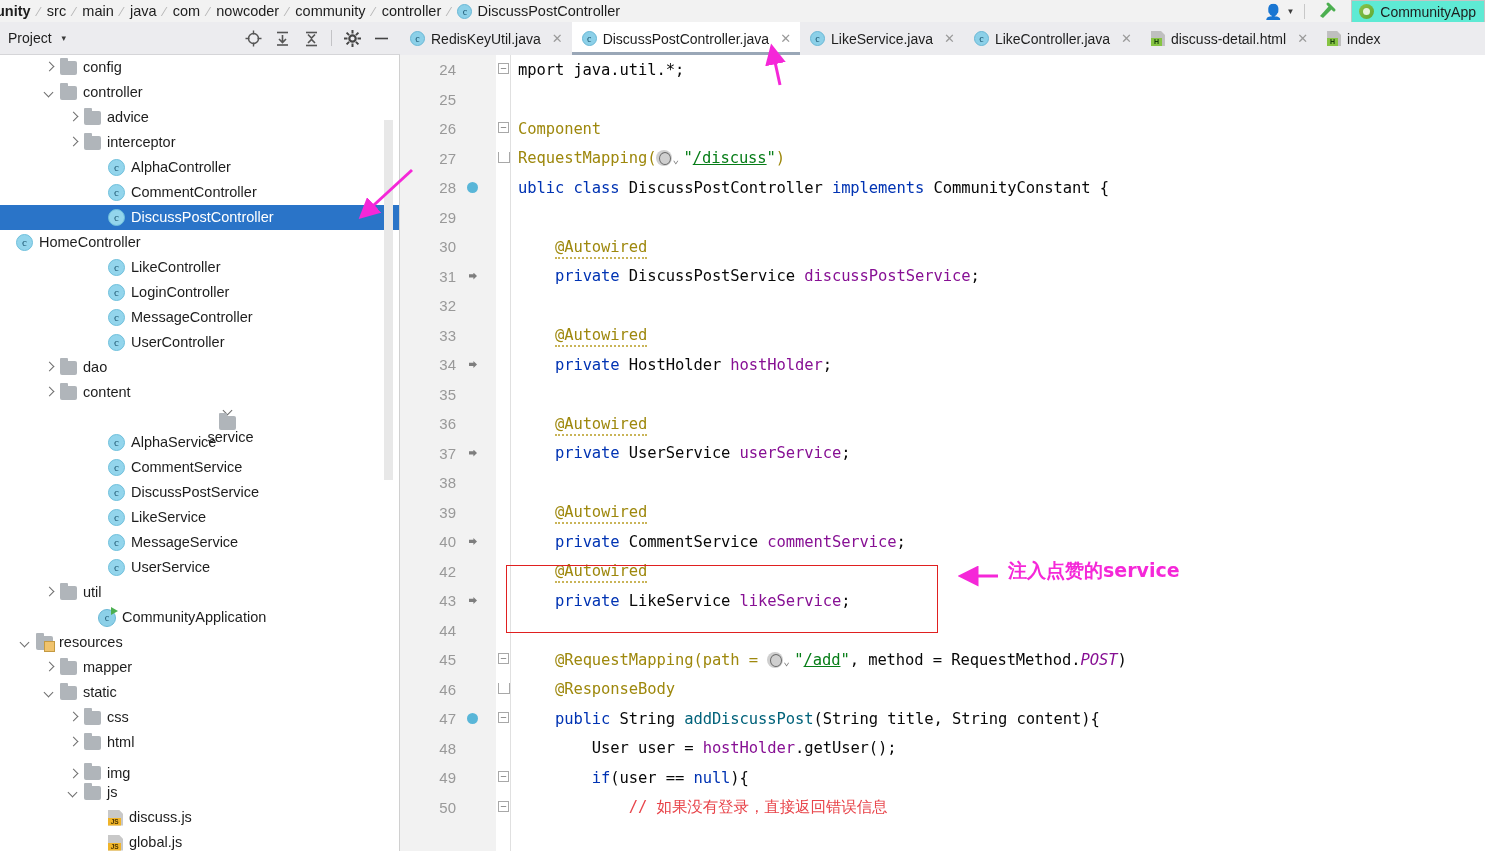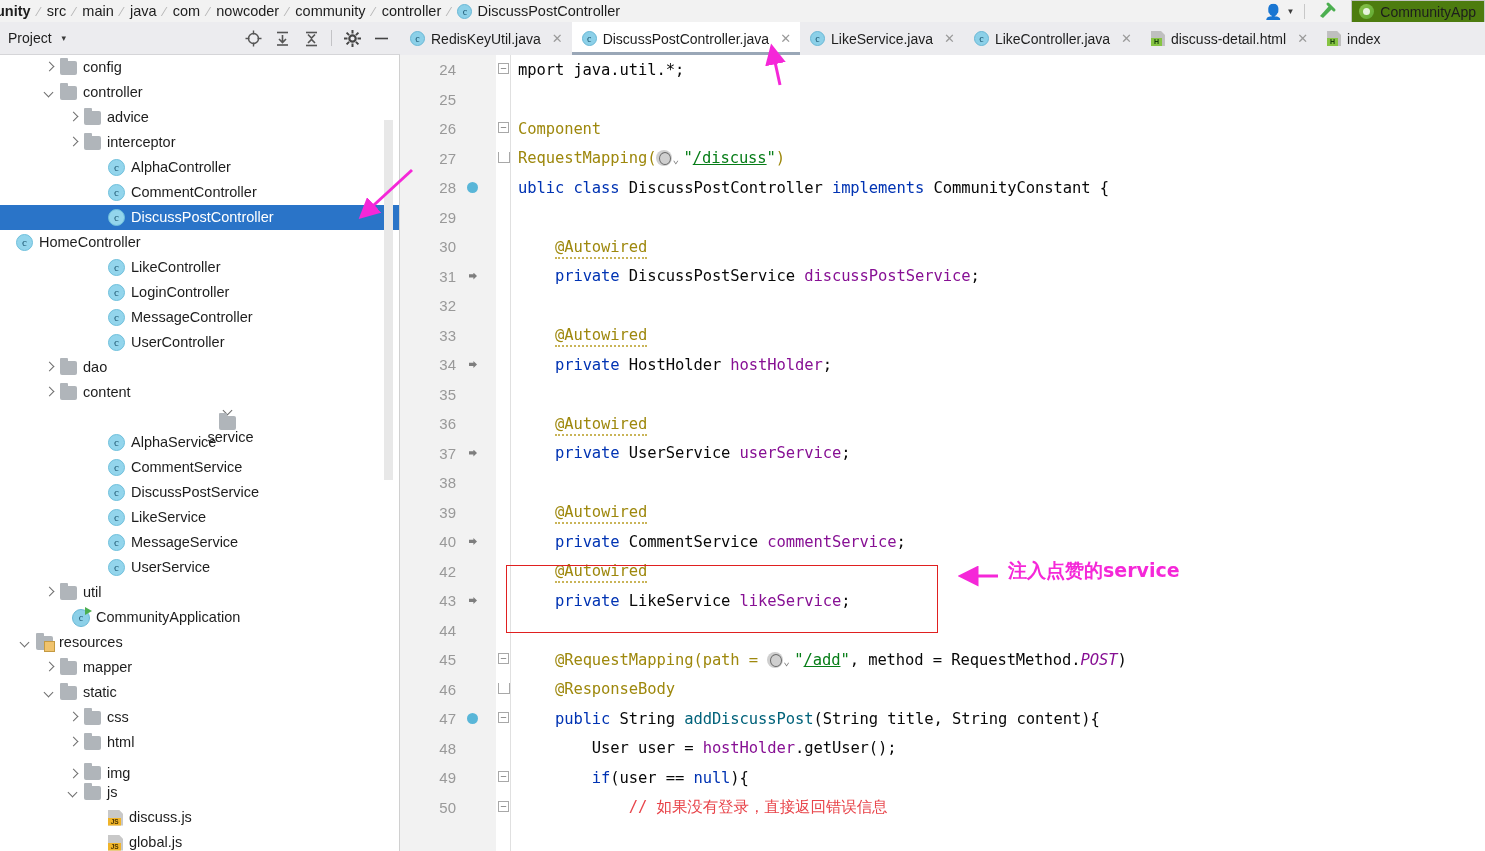--- a/index.html
+++ b/index.html
@@ -39,21 +39,21 @@
     font-family: "Liberation Serif", serif; line-height: 15px;
   }
 
   
   .tb-right { position: absolute; right: 0; top: 0; height: 22px; display: flex; align-items: center; }
   .tb-user { display: flex; align-items: center; gap: 3px; padding: 0 6px; }
   .usr-glyph { font-size: 15px; color: #3c3c3c; line-height: 1; }
   .tb-div { width: 1px; height: 15px; background: #c8c8c8; margin: 0 4px; }
   .runcfg {
     display: flex; align-items: center; gap: 6px;
-    background: #4d7c0f; border: 1px solid #c4c4c4; border-bottom: none;
+    background: #5eead4; border: 1px solid #c4c4c4; border-bottom: none;
     height: 22px; padding: 0 8px 0 7px; margin-left: 6px;
   }
   .spring-ico {
     width: 15px; height: 15px; border-radius: 50%;
     background: linear-gradient(135deg,#8bc34a 0%, #5fa832 100%);
     position: relative; flex: none;
   }
   .spring-ico::after{
     content:""; position:absolute; left:4px; top:4px; width:7px;height:7px;
     border-radius:50%; background:#e8f3dd;
@@ -493,21 +493,21 @@
       <div class="row" style="padding-left: 92px;">
         <span class="arrow"></span>
         <span class="classico"></span>
         <span class="lbl">UserService</span>
       </div>
       <div class="row" style="padding-left: 44px;">
         <span class="arrow right"></span>
         <span class="folder plain"></span>
         <span class="lbl">util</span>
       </div>
-      <div class="row" style="padding-left: 56px;">
+      <div class="row" style="padding-left: 82px;">
         <span class="arrow"></span>
         <span class="appico">
           <span class="play"></span>
         </span>
         <span class="lbl">CommunityApplication</span>
       </div>
       <div class="row" style="padding-left: 20px;">
         <span class="arrow down"></span>
         <span class="folder res"></span>
         <span class="lbl">resources</span>

